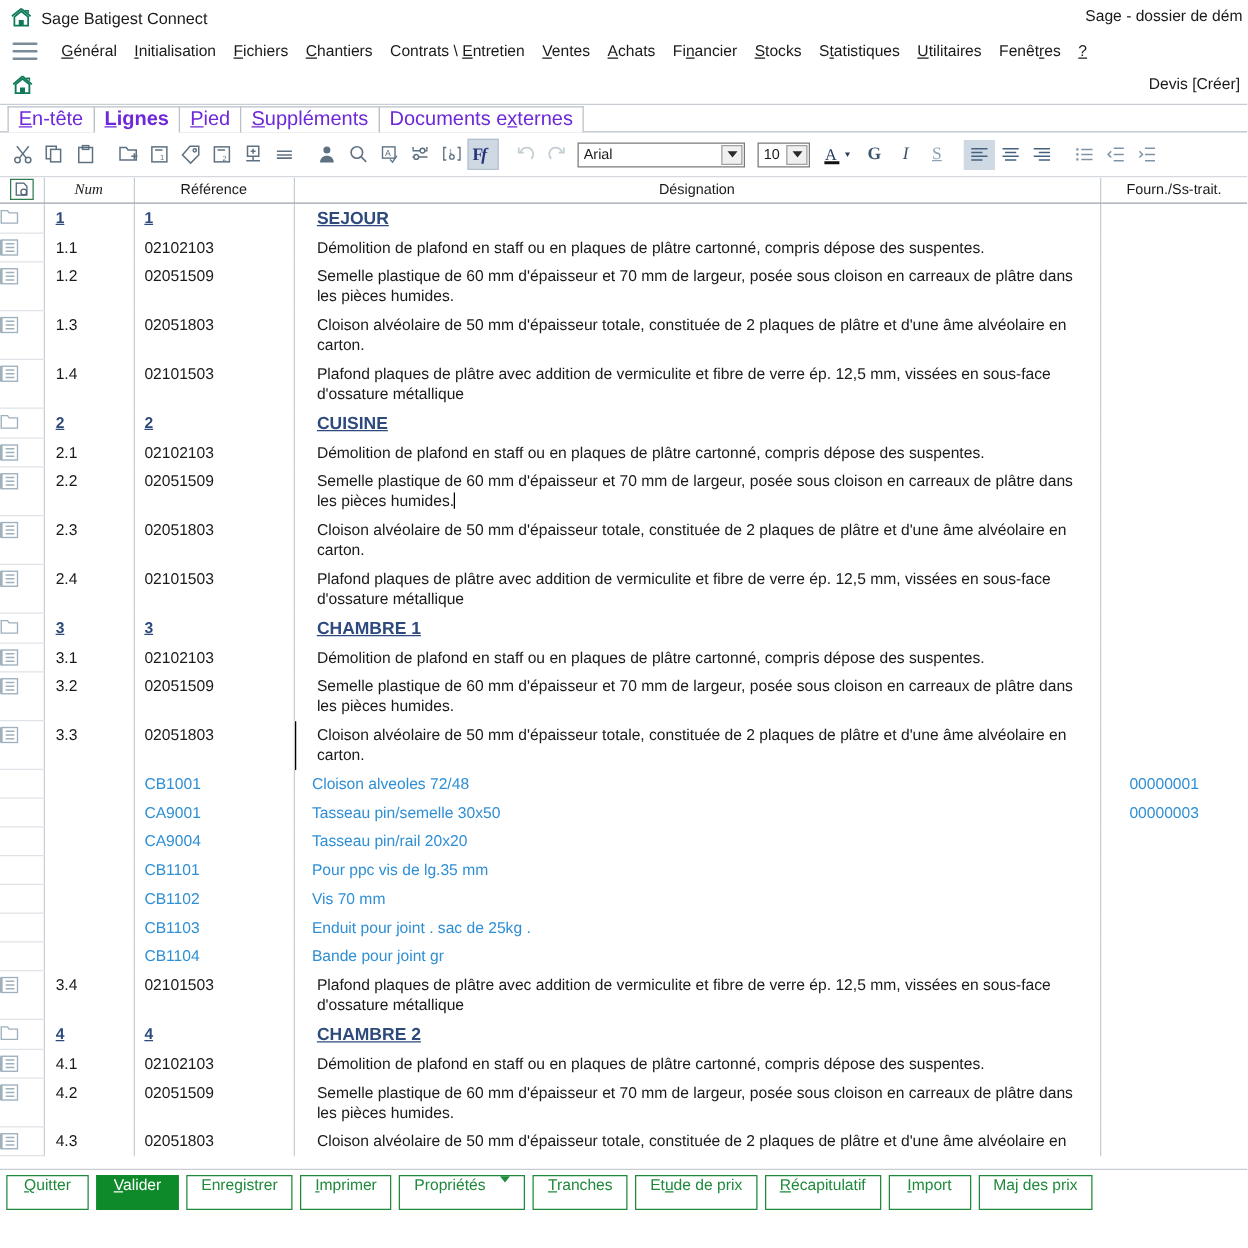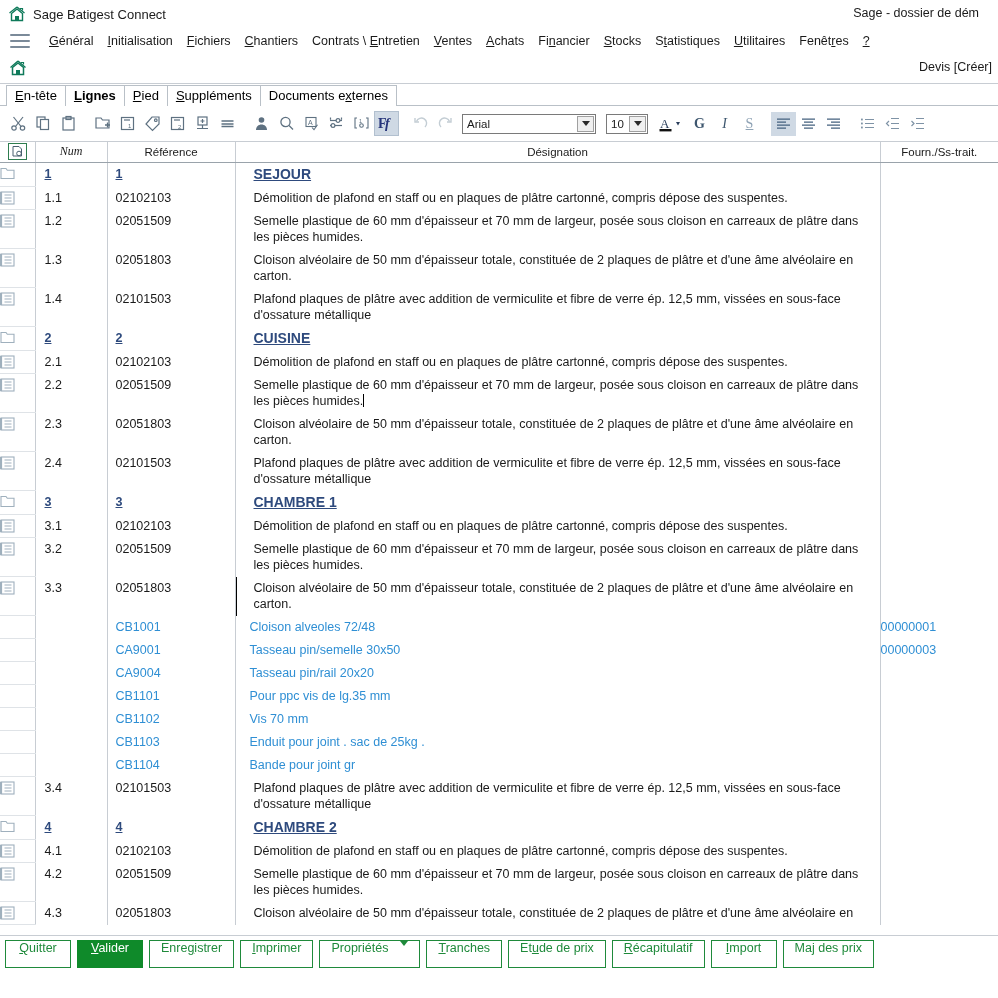--- a/index.html
+++ b/index.html
@@ -18,21 +18,21 @@
     height: 28px;
     display: flex;
     align-items: center;
     padding: 0 8px;
     background: #ffffff;
     position: relative;
   }
   .titlebar .app-icon { width: 18px; height: 16px; margin-right: 7px; display:block; }
   .titlebar .app-title { font-size: 13px; color: #1a1a1a; }
   .titlebar .doc-title {
-    position: absolute; right: 19px; top: 6px;
+    position: absolute; right: 4px; top: 6px;
     font-size: 12.5px; color: #1a1a1a; white-space: nowrap;
   }
 
   
   .menubar {
     height: 26px;
     display: flex;
     align-items: center;
     padding-left: 10px;
     background: #ffffff;
@@ -67,29 +67,29 @@
     display: flex;
     align-items: flex-end;
     padding-left: 6px;
     background: #ffffff;
     position: relative;
   }
   .tabstrip::after {
     content:""; position:absolute; left:0; right:0; bottom:0; height:1px; background:#b9c0c7;
   }
   .tab {
-    font-size: 13px;
+    font-size: 16px;
     padding: 2px 8px 3px 8px;
     border: 1px solid #b9c0c7;
     border-bottom: none;
     background: #ffffff;
     margin-right: -1px;
     position: relative;
     z-index: 1;
-    color: #000000;
+    color: #6d28d9;
     white-space: nowrap;
     line-height: 15px;
   }
   .tab.active {
     font-weight: bold;
     z-index: 3;
     background: #ffffff;
   }
   .tab.active::after {
     content:""; position:absolute; left:0; right:0; bottom:-1px; height:2px; background:#ffffff;
@@ -199,21 +199,21 @@
   }
   tbody td.gut {
     border-right: 1px solid #c8cdd3;
     border-bottom: 1px solid #dfe3e7;
     text-align: center;
     padding-top: 4px;
   }
   td.num { padding-left: 9px; }
   td.ref { padding-left: 8px; }
   td.des { padding-left: 18px; padding-right: 6px; border-right: 1px solid #c8cdd3; }
-  td.four { padding-left: 0; border-right: none; }
+  td.four { padding-left: 23px; border-right: none; }
 
   tr.section td.num, tr.section td.ref {
     font-weight: bold; color: #2e4a7d; text-decoration: underline;
   }
   tr.section td.des { font-weight: bold; color: #2e4a7d; }
   tr.section td.des span { text-decoration: underline; font-size: 14px; }
 
   tr.sub td.ref, tr.sub td.des, tr.sub td.four { color: #2f8fd4; }
   tr.sub td.ref { padding-left: 8px; }
   tr.sub td.des { padding-left: 14px; }

